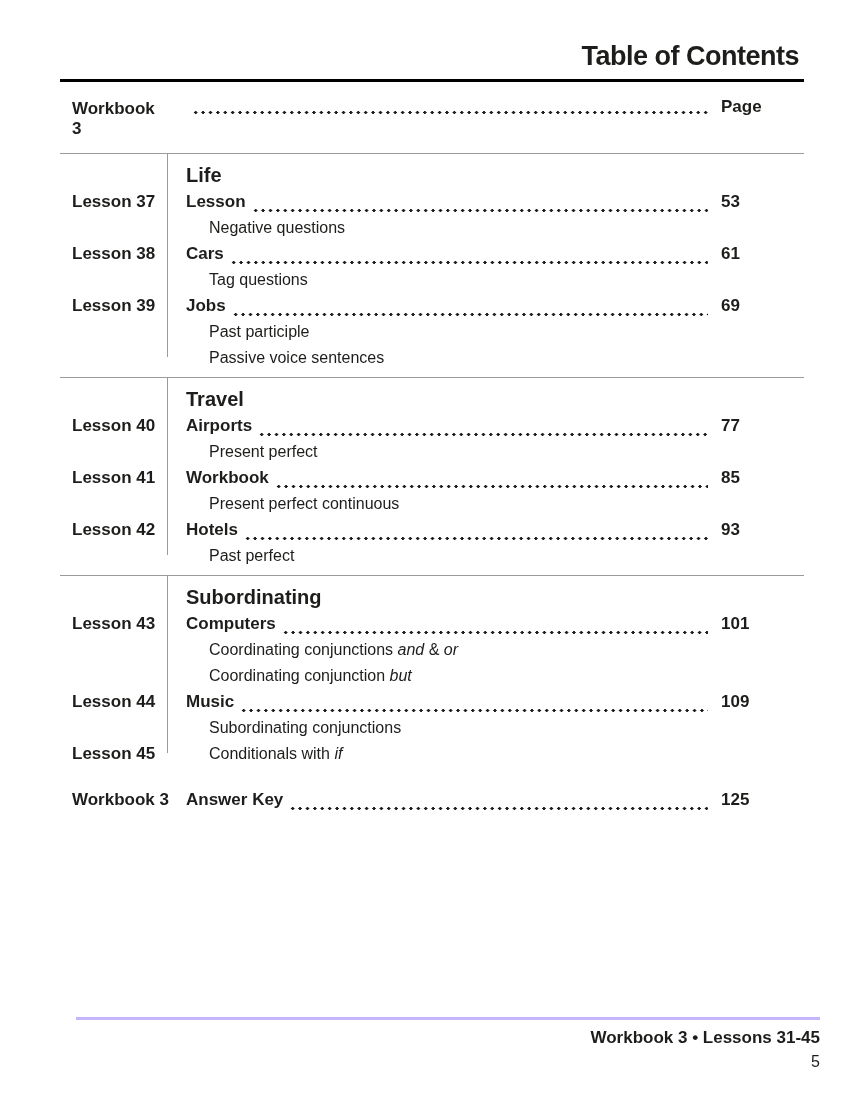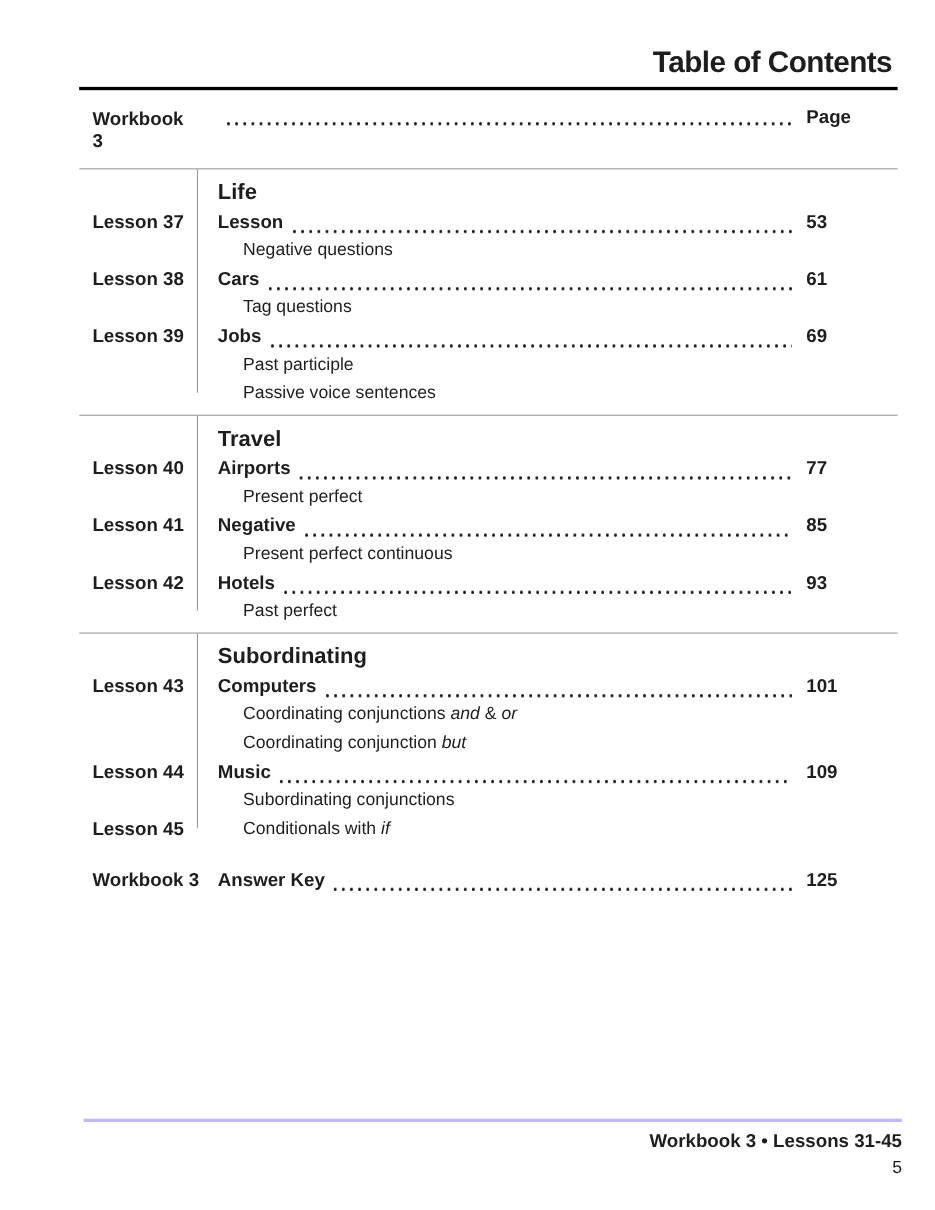--- a/index.html
+++ b/index.html
@@ -7,21 +7,21 @@
   .page {
     position:relative;
     width:850px; height:1100px;
     background:#ffffff;
     font-family:"Liberation Sans","DejaVu Sans",sans-serif;
     color:#1d1d1b;
     overflow:hidden;
   }
   .content {
     position:absolute;
-    left:72px; top:0;
+    left:60px; top:0;
     width:744px;
   }
   
   .doc-title {
     margin-top:42px;
     text-align:right;
     font-size:27px;
     font-weight:bold;
     letter-spacing:-0.5px;
     line-height:28px;
@@ -206,21 +206,21 @@
       <span>
   <div class="subtopic"><span>Present perfect</span></div>
 </span>
     </span>
   </div>
 
   <div class="entry">
     <span class="lesson-label">Lesson 41</span>
     <span class="entry-content">
       <span class="entry-title-row">
-        <span class="entry-title">Negative</span>
+        <span class="entry-title">Workbook</span>
         <span class="leader"></span>
         <span class="pagenum">85</span>
       </span>
       <span>
   <div class="subtopic"><span>Present perfect continuous</span></div>
 </span>
     </span>
   </div>
 
   <div class="entry">

